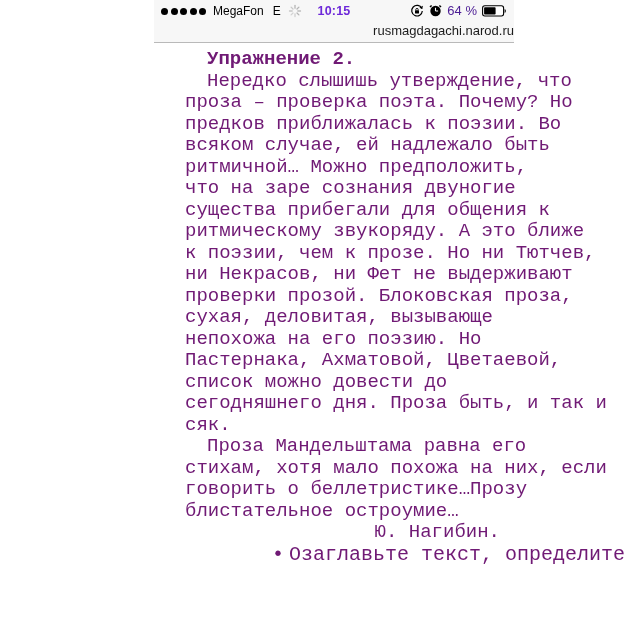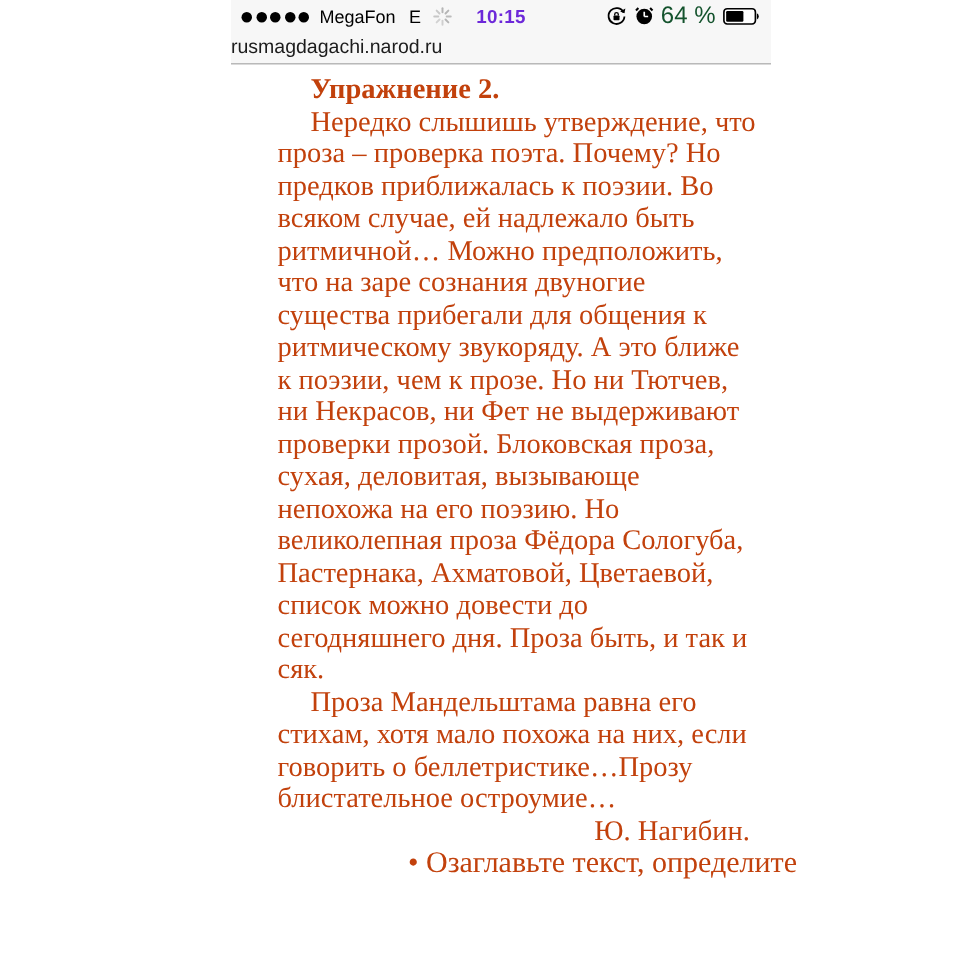--- a/index.html
+++ b/index.html
@@ -24,31 +24,31 @@
   .dots { display:flex; align-items:center; gap:2.5px; margin-top:1px; }
   .dot { width:7px; height:7px; border-radius:50%; background:#000; }
   .carrier { font-size:12px; color:#000; margin-left:2px; }
   .nettype { font-size:12px; color:#000; margin-left:4px; }
   .spinner { margin-left:2px; margin-top:1px; }
   .time {
     position:absolute; left:50%; transform:translateX(-50%); top:3.5px;
     font-size:12.5px; font-weight:bold; color:#6d28d9; letter-spacing:0.2px;
   }
   .right-group { margin-left:auto; display:flex; align-items:center; gap:5px; }
-  .batt-pct { font-size:16px; color:#14532d; }
+  .batt-pct { font-size:13px; color:#4c1d95; }
   .url-row {
     position:absolute; top:21px; left:0; right:0; height:21px;
-    text-align:left; font-size:13px; color:#1c1c1c; line-height:19px;
+    text-align:right; font-size:13px; color:#1c1c1c; line-height:19px;
   }
   
   .content {
     position:absolute; top:44px; left:0; width:360px;
     padding:5px 0 0 31px; box-sizing:border-box;
-    font-family:Liberation Serif, serif; font-size:19px; line-height:21.5px;
-    color:#c2410c;
+    font-family:Liberation Mono, monospace; font-size:19px; line-height:21.5px;
+    color:#701a75;
   }
   .tline { white-space:nowrap; }
   .indent { text-indent:22px; }
   .heading { font-weight:bold; text-indent:22px; white-space:nowrap; }
   .signature { text-align:right; padding-left:24px; width:315px; box-sizing:border-box; }
   .task-line { font-size:20px; margin-left:87px; white-space:nowrap; }
   .task-line .bullet { margin-right:5px; }
 </style>
 </head>
 <body>
@@ -119,21 +119,20 @@
         <div class="tline">всяком случае, ей надлежало быть</div>
         <div class="tline">ритмичной… Можно предположить,</div>
         <div class="tline">что на заре сознания двуногие</div>
         <div class="tline">существа прибегали для общения к</div>
         <div class="tline">ритмическому звукоряду. А это ближе</div>
         <div class="tline">к поэзии, чем к прозе. Но ни Тютчев,</div>
         <div class="tline">ни Некрасов, ни Фет не выдерживают</div>
         <div class="tline">проверки прозой. Блоковская проза,</div>
         <div class="tline">сухая, деловитая, вызывающе</div>
         <div class="tline">непохожа на его поэзию. Но</div>
-        <div class="tline">великолепная проза Фёдора Сологуба,</div>
         <div class="tline">Пастернака, Ахматовой, Цветаевой,</div>
         <div class="tline">список можно довести до</div>
         <div class="tline">сегодняшнего дня. Проза быть, и так и</div>
         <div class="tline">сяк.</div>
         <div class="tline indent">Проза Мандельштама равна его</div>
         <div class="tline">стихам, хотя мало похожа на них, если</div>
         <div class="tline">говорить о беллетристике…Прозу</div>
         <div class="tline">блистательное остроумие…</div>
       </div>
     <div class="tline signature">Ю. Нагибин.</div>

